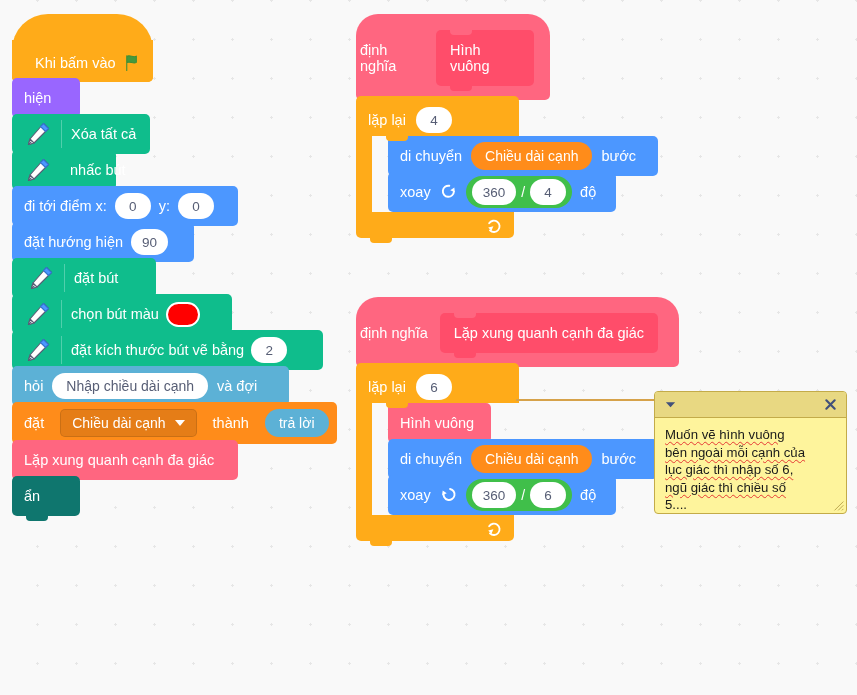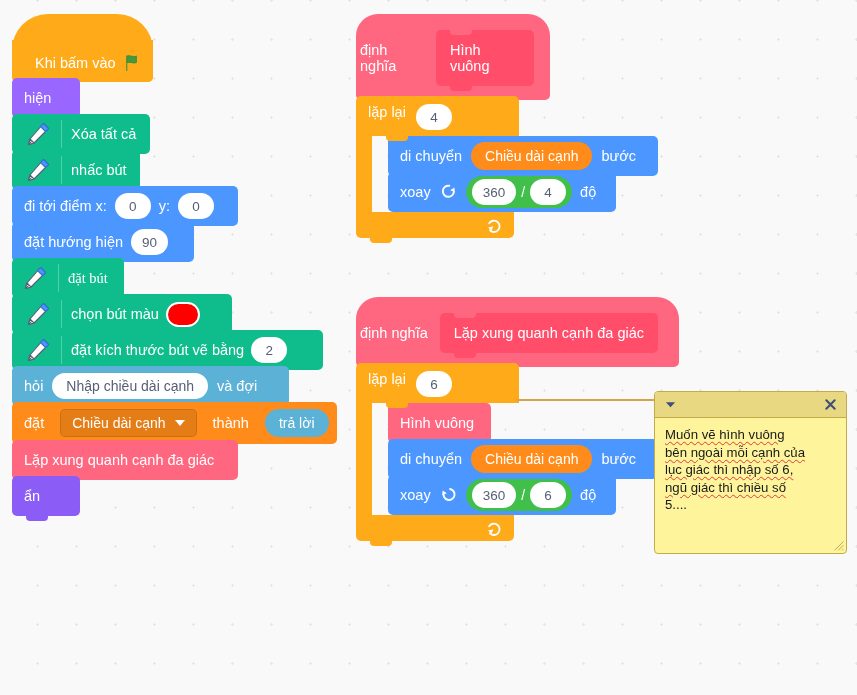--- a/index.html
+++ b/index.html
@@ -111,21 +111,21 @@
     border-radius:5px; padding:12px 14px;
   }
   .protoblk::before { content:""; position:absolute; left:14px; top:0; width:22px;height:5px;background:#FF6680;border-radius:0 0 4px 4px;}
   .protoblk::after  { content:""; position:absolute; left:14px; bottom:-5px; width:22px;height:5px;background:#FF4D6A;border-radius:0 0 4px 4px;}
 
   
   .cblock { position:relative; margin-top:-4px; }
   .c-top {
     position:relative;
     background:#FFAB19; color:#fff;
-    height:40px; display:flex; align-items:flex-start; gap:10px;
+    height:40px; display:flex; align-items:center; gap:10px;
     padding:8px 14px 0 12px;
     border-radius:5px 5px 0 0; font-size:14.5px;
     width:max-content; min-width:150px;
   }
   .c-top::after { content:""; position:absolute; left:30px; bottom:-5px; width:22px;height:5px;background:#FFAB19;border-radius:0 0 4px 4px; z-index:3;}
   .c-inner { position:relative; padding-left:32px; }
   .c-arm { position:absolute; left:0; top:0; bottom:0; width:16px; background:#FFAB19; }
   .c-bot {
     position:relative;
     background:#FFAB19; height:26px; border-radius:0 0 5px 5px;
@@ -144,21 +144,21 @@
 
   
   .swatch { width:34px;height:25px;border-radius:13px;background:#FF0000;border:2px solid #fff; }
 
   
   .comment {
     position:absolute;
     background:#FEF49C;
     border:1px solid #c3ab49;
     border-radius:4px;
-    width:193px; height:163px;
+    width:193px; height:123px;
     box-shadow:0 0 0 0 transparent;
     overflow:hidden;
   }
   .comment-head {
     height:26px; background:#e8d882; border-bottom:1px solid #c3ab49;
     display:flex; align-items:center; justify-content:space-between;
     padding:0 9px;
   }
   .comment-body {
     padding:8px 10px 0 10px;
@@ -206,21 +206,21 @@
       <svg class="penicon" viewBox="0 0 34 34">
         <path d="M22.5 6.5 L27.5 11.5 L13 26 L7.5 27.5 L9 22 Z" fill="#fff" stroke="#575E75" stroke-width="1.1" stroke-linejoin="round"></path>
         <path d="M22.5 6.5 L27.5 11.5 L24.5 14.5 L19.5 9.5 Z" fill="#4C97FF" stroke="#3373CC" stroke-width="1.1" stroke-linejoin="round"></path>
         <path d="M9 22 L7.5 27.5 L13 26 Z" fill="#fff" stroke="#575E75" stroke-width="1.1" stroke-linejoin="round"></path>
         <path d="M7.5 27.5 L10.2 24.8" stroke="#575E75" stroke-width="1.1" stroke-linecap="round"></path>
       </svg>
       <div class="pendiv"></div>
       <span class="label">Xóa tất cả</span>
     </div>
 
-    <div class="blk notch c-pen" style="width:128px; background:#0FBD8C; padding-left:9px;">
+    <div class="blk notch c-pen" style="width:104px; background:#0FBD8C; padding-left:9px;">
       <svg class="penicon" viewBox="0 0 34 34">
         <path d="M22.5 6.5 L27.5 11.5 L13 26 L7.5 27.5 L9 22 Z" fill="#fff" stroke="#575E75" stroke-width="1.1" stroke-linejoin="round"></path>
         <path d="M22.5 6.5 L27.5 11.5 L24.5 14.5 L19.5 9.5 Z" fill="#4C97FF" stroke="#3373CC" stroke-width="1.1" stroke-linejoin="round"></path>
         <path d="M9 22 L7.5 27.5 L13 26 Z" fill="#fff" stroke="#575E75" stroke-width="1.1" stroke-linejoin="round"></path>
         <path d="M7.5 27.5 L10.2 24.8" stroke="#575E75" stroke-width="1.1" stroke-linecap="round"></path>
       </svg>
       <div class="pendiv"></div>
       <span class="label">nhấc bút</span>
     </div>
 
@@ -229,21 +229,21 @@
       <span class="oval">0</span>
       <span class="label">y:</span>
       <span class="oval">0</span>
     </div>
 
     <div class="blk notch c-motion" style="width:182px; background:#4C97FF; gap:8px;">
       <span class="label">đặt hướng hiện</span>
       <span class="oval">90</span>
     </div>
 
-    <div class="blk notch c-pen" style="width:112px; background:#0FBD8C; padding-left:6px;font-family:Liberation Serif, serif;">
+    <div class="blk notch c-pen" style="width:144px; background:#0FBD8C; padding-left:12px;">
       <svg class="penicon" viewBox="0 0 34 34">
         <path d="M22.5 6.5 L27.5 11.5 L13 26 L7.5 27.5 L9 22 Z" fill="#fff" stroke="#575E75" stroke-width="1.1" stroke-linejoin="round"></path>
         <path d="M22.5 6.5 L27.5 11.5 L24.5 14.5 L19.5 9.5 Z" fill="#4C97FF" stroke="#3373CC" stroke-width="1.1" stroke-linejoin="round"></path>
         <path d="M9 22 L7.5 27.5 L13 26 Z" fill="#fff" stroke="#575E75" stroke-width="1.1" stroke-linejoin="round"></path>
         <path d="M7.5 27.5 L10.2 24.8" stroke="#575E75" stroke-width="1.1" stroke-linecap="round"></path>
       </svg>
       <div class="pendiv"></div>
       <span class="label">đặt bút</span>
     </div>
 
@@ -288,21 +288,21 @@
       <span class="label">thành</span>
       <span class="reporter" style="background:#5CB1D6;">
         <span>trả lời</span>
       </span>
     </div>
 
     <div class="blk notch c-custom" style="width:226px; background:#FF6680;">
       <span class="label">Lặp xung quanh cạnh đa giác</span>
     </div>
 
-    <div class="blk notch c-looks" style="width:68px; background:#8b5cf6;">
+    <div class="blk notch c-looks" style="width:68px; background:#0f766e;">
       <span class="label">ẩn</span>
     </div>
   </div>
 
   <div class="stack" style="left:356px; top:14px;">
 
     <div class="defhat">
       <div class="defbody" style="width:194px;">
         <span>định nghĩa</span>
         <span class="protoblk">

